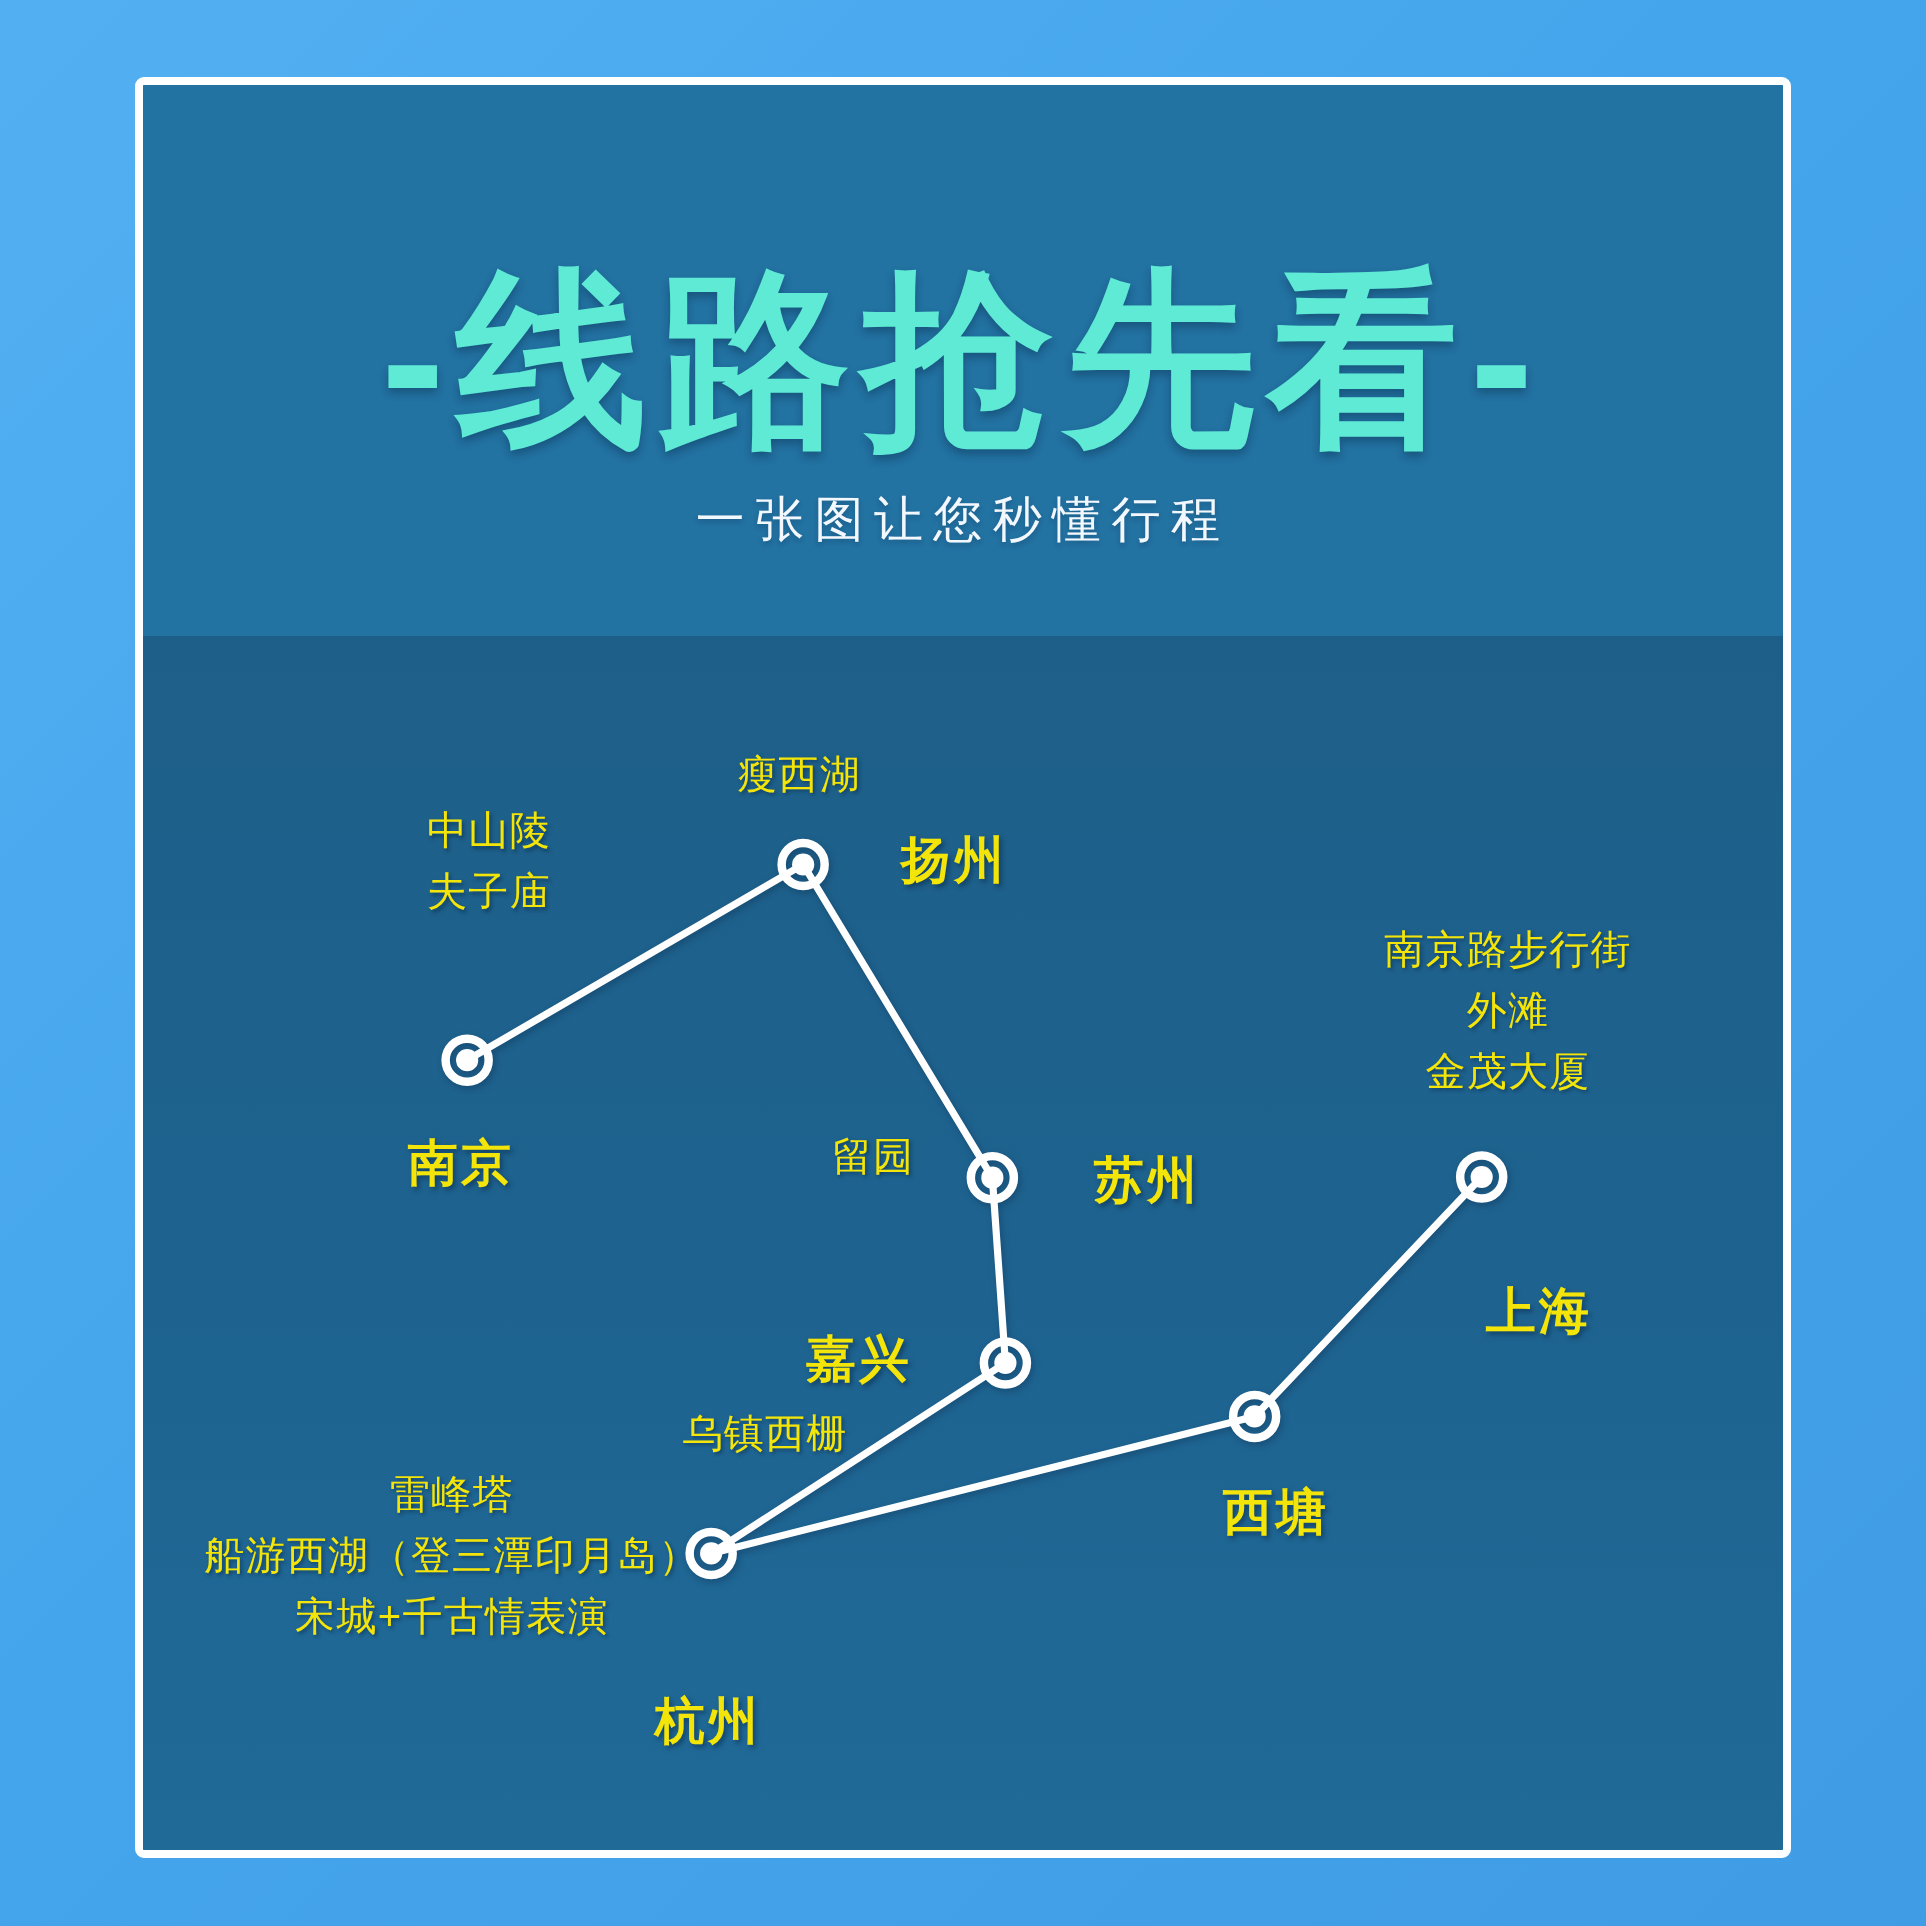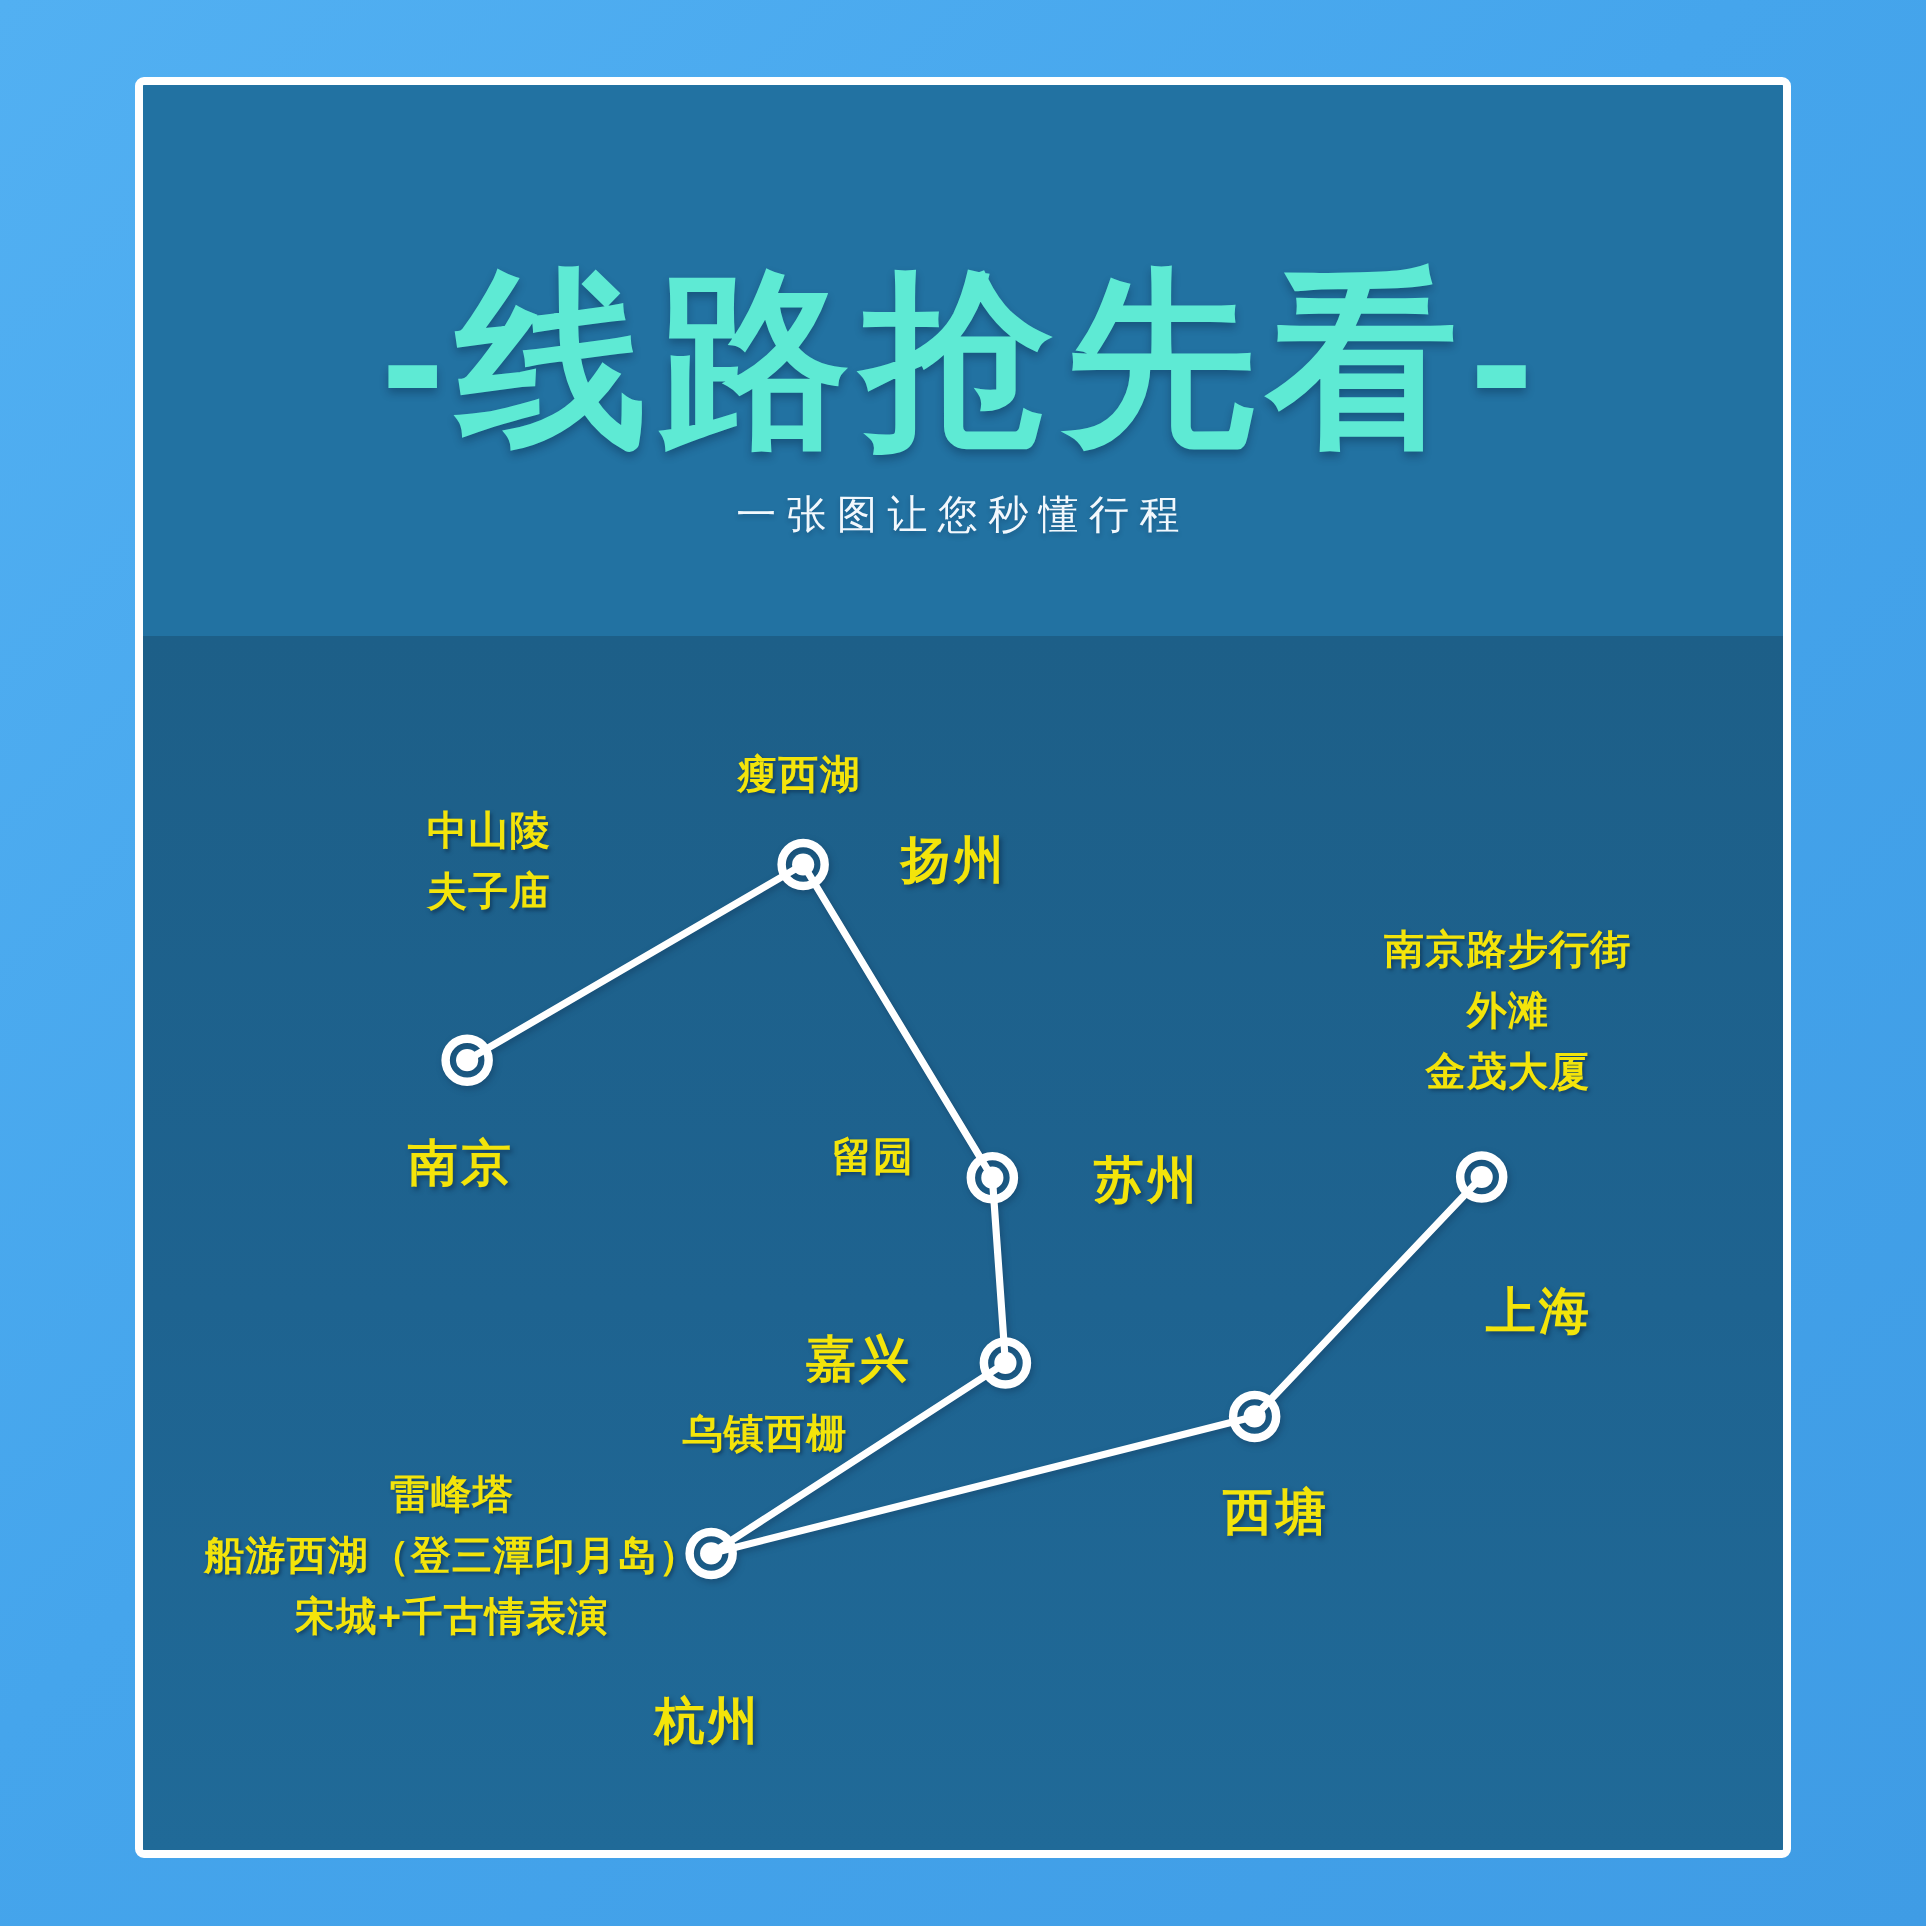--- a/index.html
+++ b/index.html
@@ -37,21 +37,21 @@
     font-size: 191px;
     line-height: 1.05;
     font-weight: 900;
     color: #5eead4;
     letter-spacing: 11.7px;
     white-space: nowrap;
     text-shadow: 0 4.6px 9px rgba(0, 20, 45, 0.30);
   }
   .subtitle {
     margin: 26px 0 0 0;
-    font-size: 40px;
+    font-size: 49px;
     font-weight: 400;
     color: #f2f8fd;
     letter-spacing: 10.4px;
     white-space: nowrap;
     text-shadow: 0 2.6px 5.2px rgba(0, 20, 45, 0.22);
   }
   .map-area {
     flex: 1 1 auto;
     background: linear-gradient(180deg, #1d5f88 0%, #1e6390 55%, #206a98 100%);
   }
@@ -76,21 +76,21 @@
     letter-spacing: 3.3px;
     color: #f3e40a;
     white-space: nowrap;
     text-shadow: 2.6px 3.9px 5.2px rgba(8, 35, 66, 0.55);
   }
   .attraction-label {
     position: absolute;
     transform: translate(-50%, -50%);
     font-size: 40px;
     line-height: 61px;
-    font-weight: 700;
+    font-weight: 400;
     letter-spacing: 1.3px;
     color: #f3e40a;
     white-space: pre-line;
     text-align: center;
     text-shadow: 2px 2.6px 3.9px rgba(8, 35, 66, 0.55);
   }
 </style>
 </head>
 <body>
 

